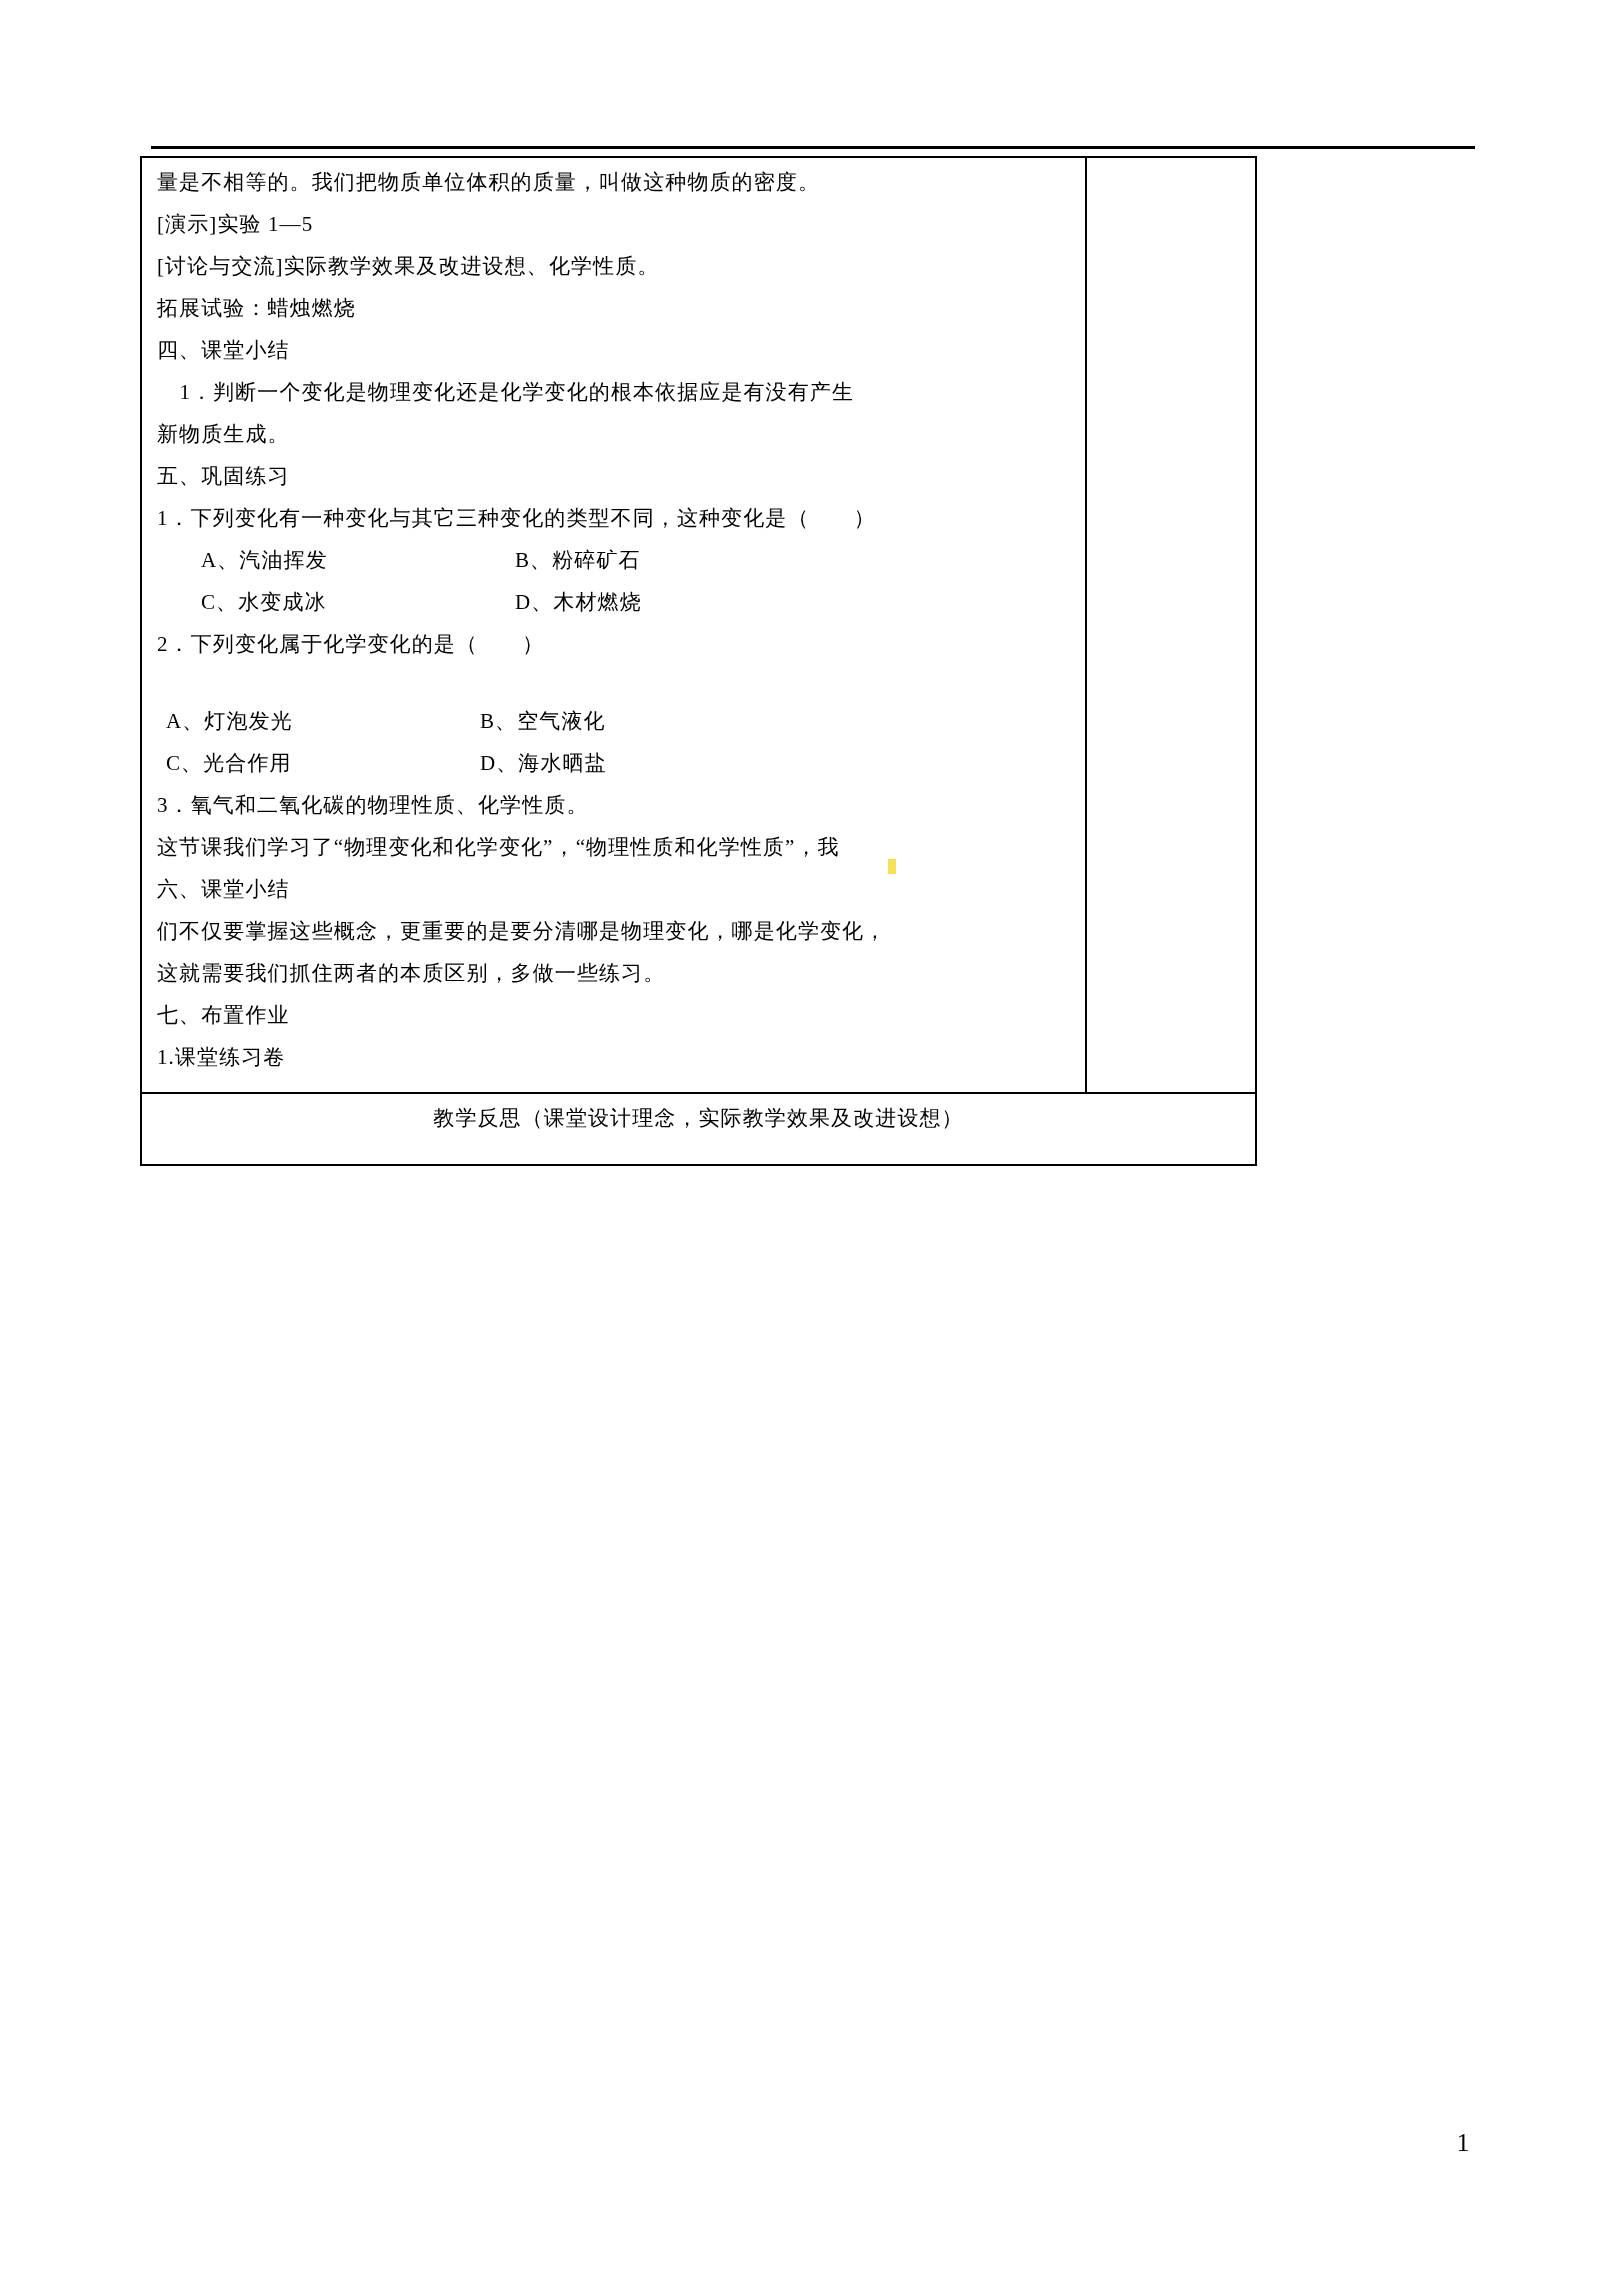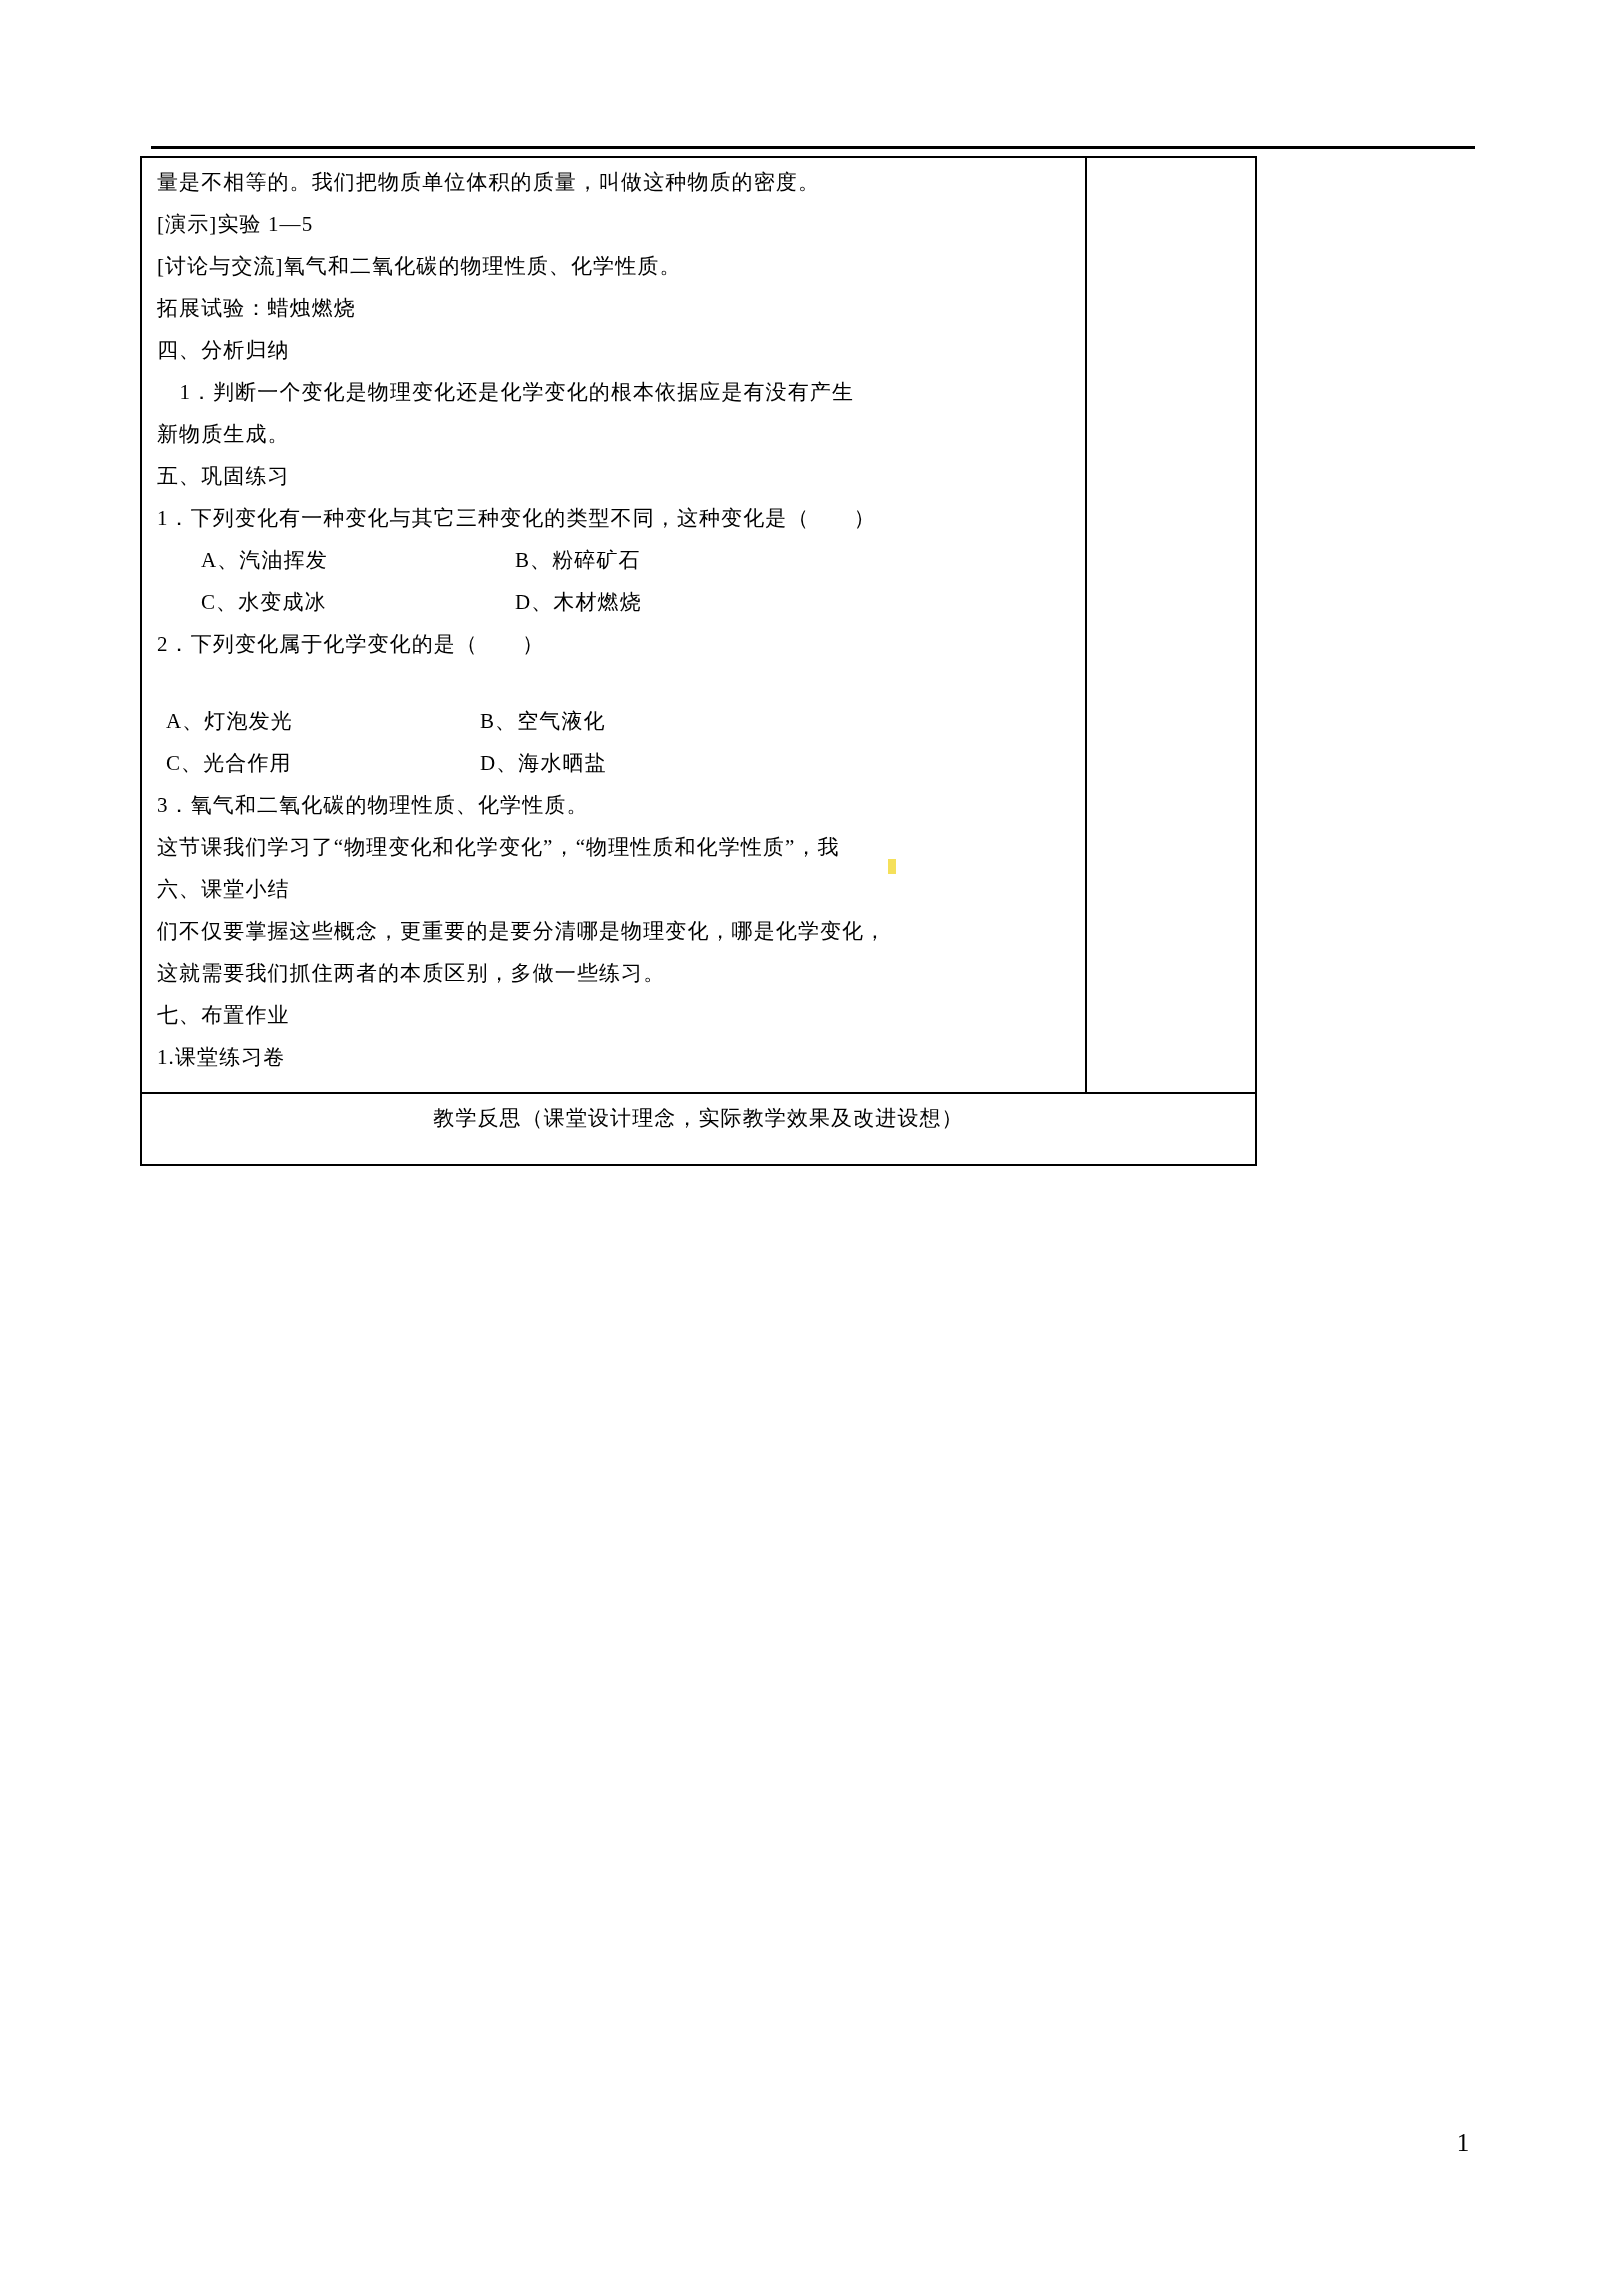--- a/index.html
+++ b/index.html
@@ -62,23 +62,23 @@
 
 <div class="page">
 
   <div class="page-rule"></div>
 
   <div class="doc-table">
     <div class="row1">
       <div class="cell-main" id="content-cell">
           <div class="line">量是不相等的。我们把物质单位体积的质量，叫做这种物质的密度。</div>
           <div class="line">[演示]实验 1—5</div>
-          <div class="line">[讨论与交流]氧气和二氧化碳的物理性质、化学性质。</div>
+          <div class="line">[讨论与交流]实际教学效果及改进设想、化学性质。</div>
           <div class="line"><span class="bold">拓展试验：</span>蜡烛燃烧</div>
-          <div class="line bold">四、分析归纳</div>
+          <div class="line bold">四、课堂小结</div>
           <div class="line" style="padding-left: 22.4px;">1．判断一个变化是物理变化还是化学变化的根本依据应是有没有产生</div>
           <div class="line">新物质生成。</div>
           <div class="line bold">五、巩固练习</div>
           <div class="line">1．下列变化有一种变化与其它三种变化的类型不同，这种变化是（　　）</div>
           <div class="line" style="padding-left: 44px;"><span class="opt-col">A、汽油挥发</span><span>B、粉碎矿石</span></div>
           <div class="line" style="padding-left: 44px;"><span class="opt-col">C、水变成冰</span><span>D、木材燃烧</span></div>
           <div class="line">2．下列变化属于化学变化的是（　　）</div>
           <div class="line" style="padding-left: 9px; margin-top: 35px;"><span class="opt-col">A、灯泡发光</span><span>B、空气液化</span></div>
           <div class="line" style="padding-left: 9px;"><span class="opt-col">C、光合作用</span><span>D、海水晒盐</span></div>
           <div class="line">3．氧气和二氧化碳的物理性质、化学性质。</div>

